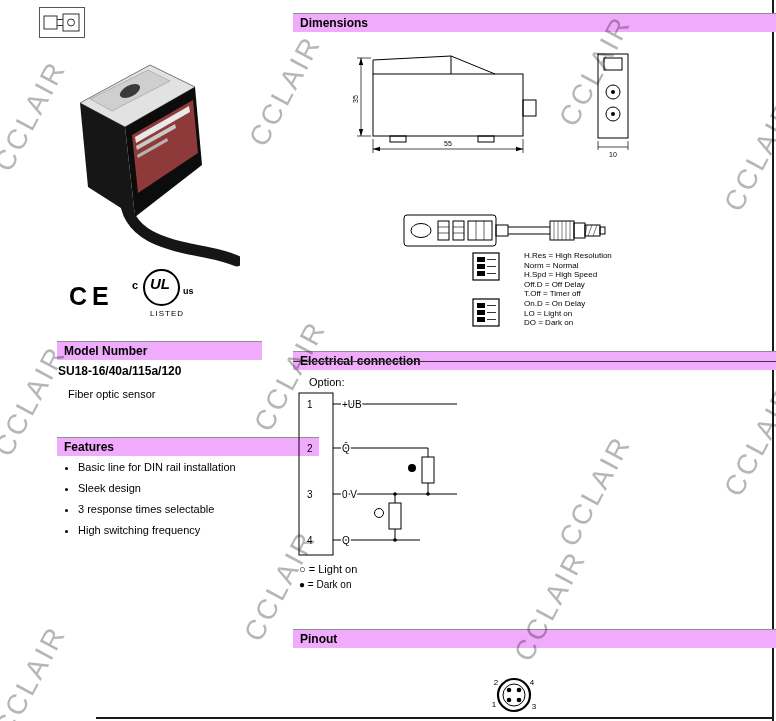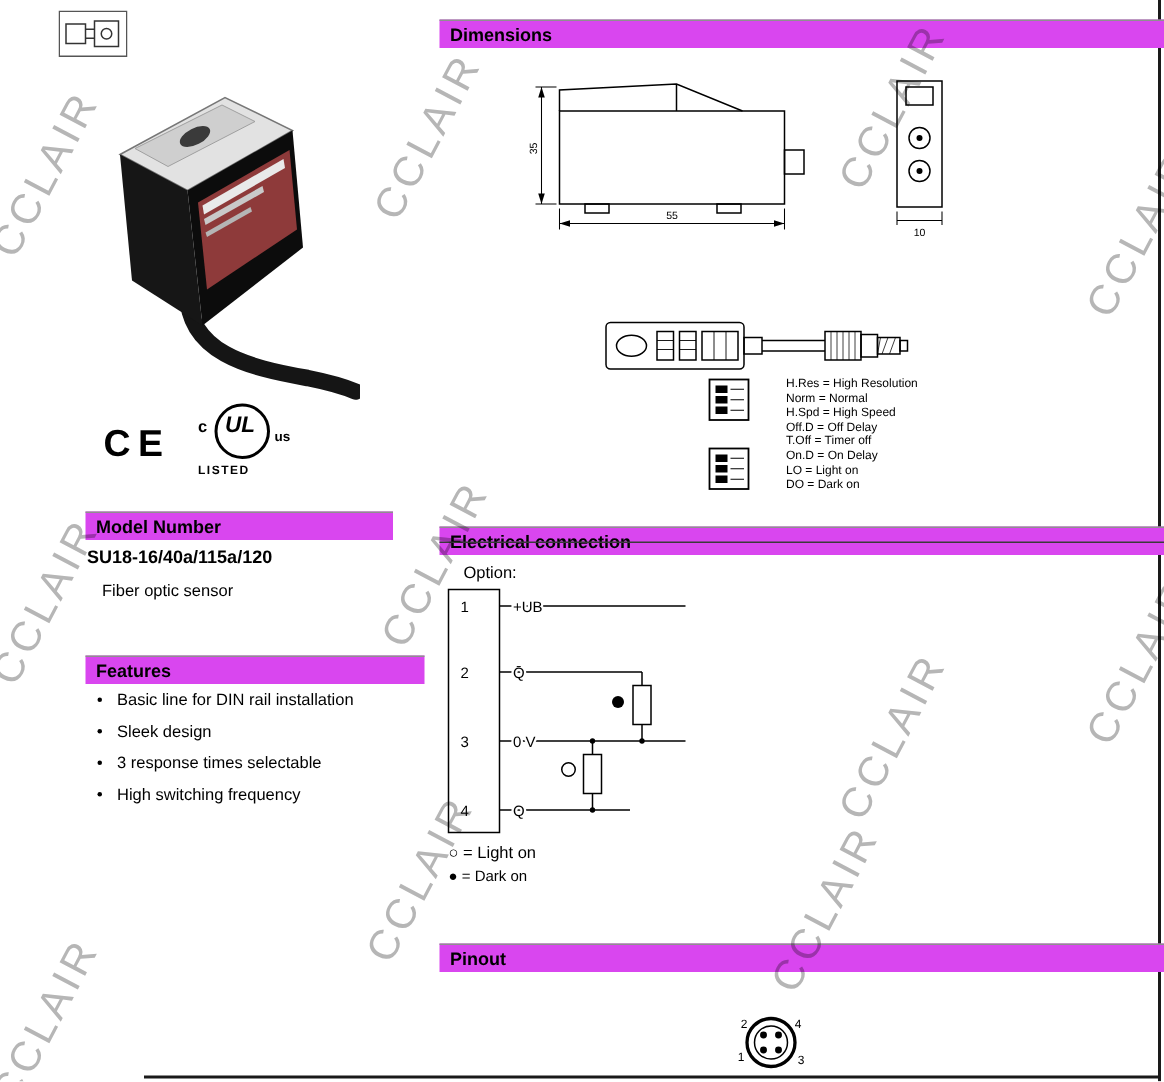--- a/index.html
+++ b/index.html
@@ -1,19 +1,19 @@
 <!DOCTYPE html>
 <html><head>
 <meta charset="utf-8">
 <style>
   html,body{margin:0;padding:0;}
   body{font-family:"Liberation Sans",sans-serif;background:#ffffff;}
   #page{position:relative;width:776px;height:721px;background:#fff;overflow:hidden;}
   .abs{position:absolute;}
-  .hdr{position:absolute;background:#d946ef;border-top:1px solid #8f8f8f;font-weight:bold;
+  .hdr{position:absolute;background:#f0abfc;border-top:1px solid #8f8f8f;font-weight:bold;
        font-size:12px;line-height:18px;padding-left:7px;color:#000;box-sizing:border-box;height:19px;}
   .wm{position:absolute;font-size:28px;letter-spacing:3px;color:#b6b6b6;transform:rotate(-62deg);
       white-space:nowrap;mix-blend-mode:multiply;pointer-events:none;z-index:30;}
   .small{font-size:11px;color:#000;}
   .tiny{font-size:8px;line-height:9.6px;color:#000;white-space:nowrap;}
   ul.features{margin:0;padding:0 0 0 16px;}
   ul.features li{font-size:11px;margin-bottom:9px;line-height:12px;color:#000;}
   svg{display:block;}
 </style>
 </head>
@@ -63,28 +63,28 @@
   </div>
 
   <div class="abs" style="left:69px;top:282px;font-size:25px;font-weight:bold;letter-spacing:5px;color:#000;">CE</div>
 
   <div class="abs" style="left:132px;top:269px;width:64px;height:52px;">
     <span class="abs" style="left:0px;top:10px;font-size:11px;font-weight:bold;">c</span>
     <div class="abs" style="left:11px;top:0px;width:33px;height:33px;border:2.5px solid #000;border-radius:50%;">
       <span class="abs" style="left:5px;top:4px;font-size:15px;font-weight:bold;font-style:italic;">UL</span>
     </div>
     <span class="abs" style="left:51px;top:17px;font-size:9px;font-weight:bold;">us</span>
-    <span class="abs" style="left:0;top:40px;font-size:8px;font-weight:bold;letter-spacing:1px;">LISTED</span>
+    <span class="abs" style="left:18px;top:40px;font-size:8px;font-weight:normal;letter-spacing:1px;">LISTED</span>
   </div>
 
   <div class="hdr" style="left:57px;top:341px;width:205px;">Model Number</div>
   <div class="abs" style="left:58px;top:364px;font-size:12px;font-weight:bold;color:#000;">SU18-16/40a/115a/120</div>
   <div class="abs small" style="left:68px;top:388px;">Fiber optic  sensor</div>
 
-  <div class="hdr" style="left:57px;top:437px;width:226px;">Features</div>
+  <div class="hdr" style="left:57px;top:437px;width:262px;">Features</div>
   <ul class="features abs" style="left:62px;top:461px;width:215px;">
     <li>Basic line for DIN rail installation</li>
     <li>Sleek design</li>
     <li>3 response times selectable</li>
     <li>High switching frequency</li>
   </ul>
 
   <div class="hdr" style="left:293px;top:13px;width:483px;">Dimensions</div>
 
   <div class="abs" style="left:348px;top:46px;">

